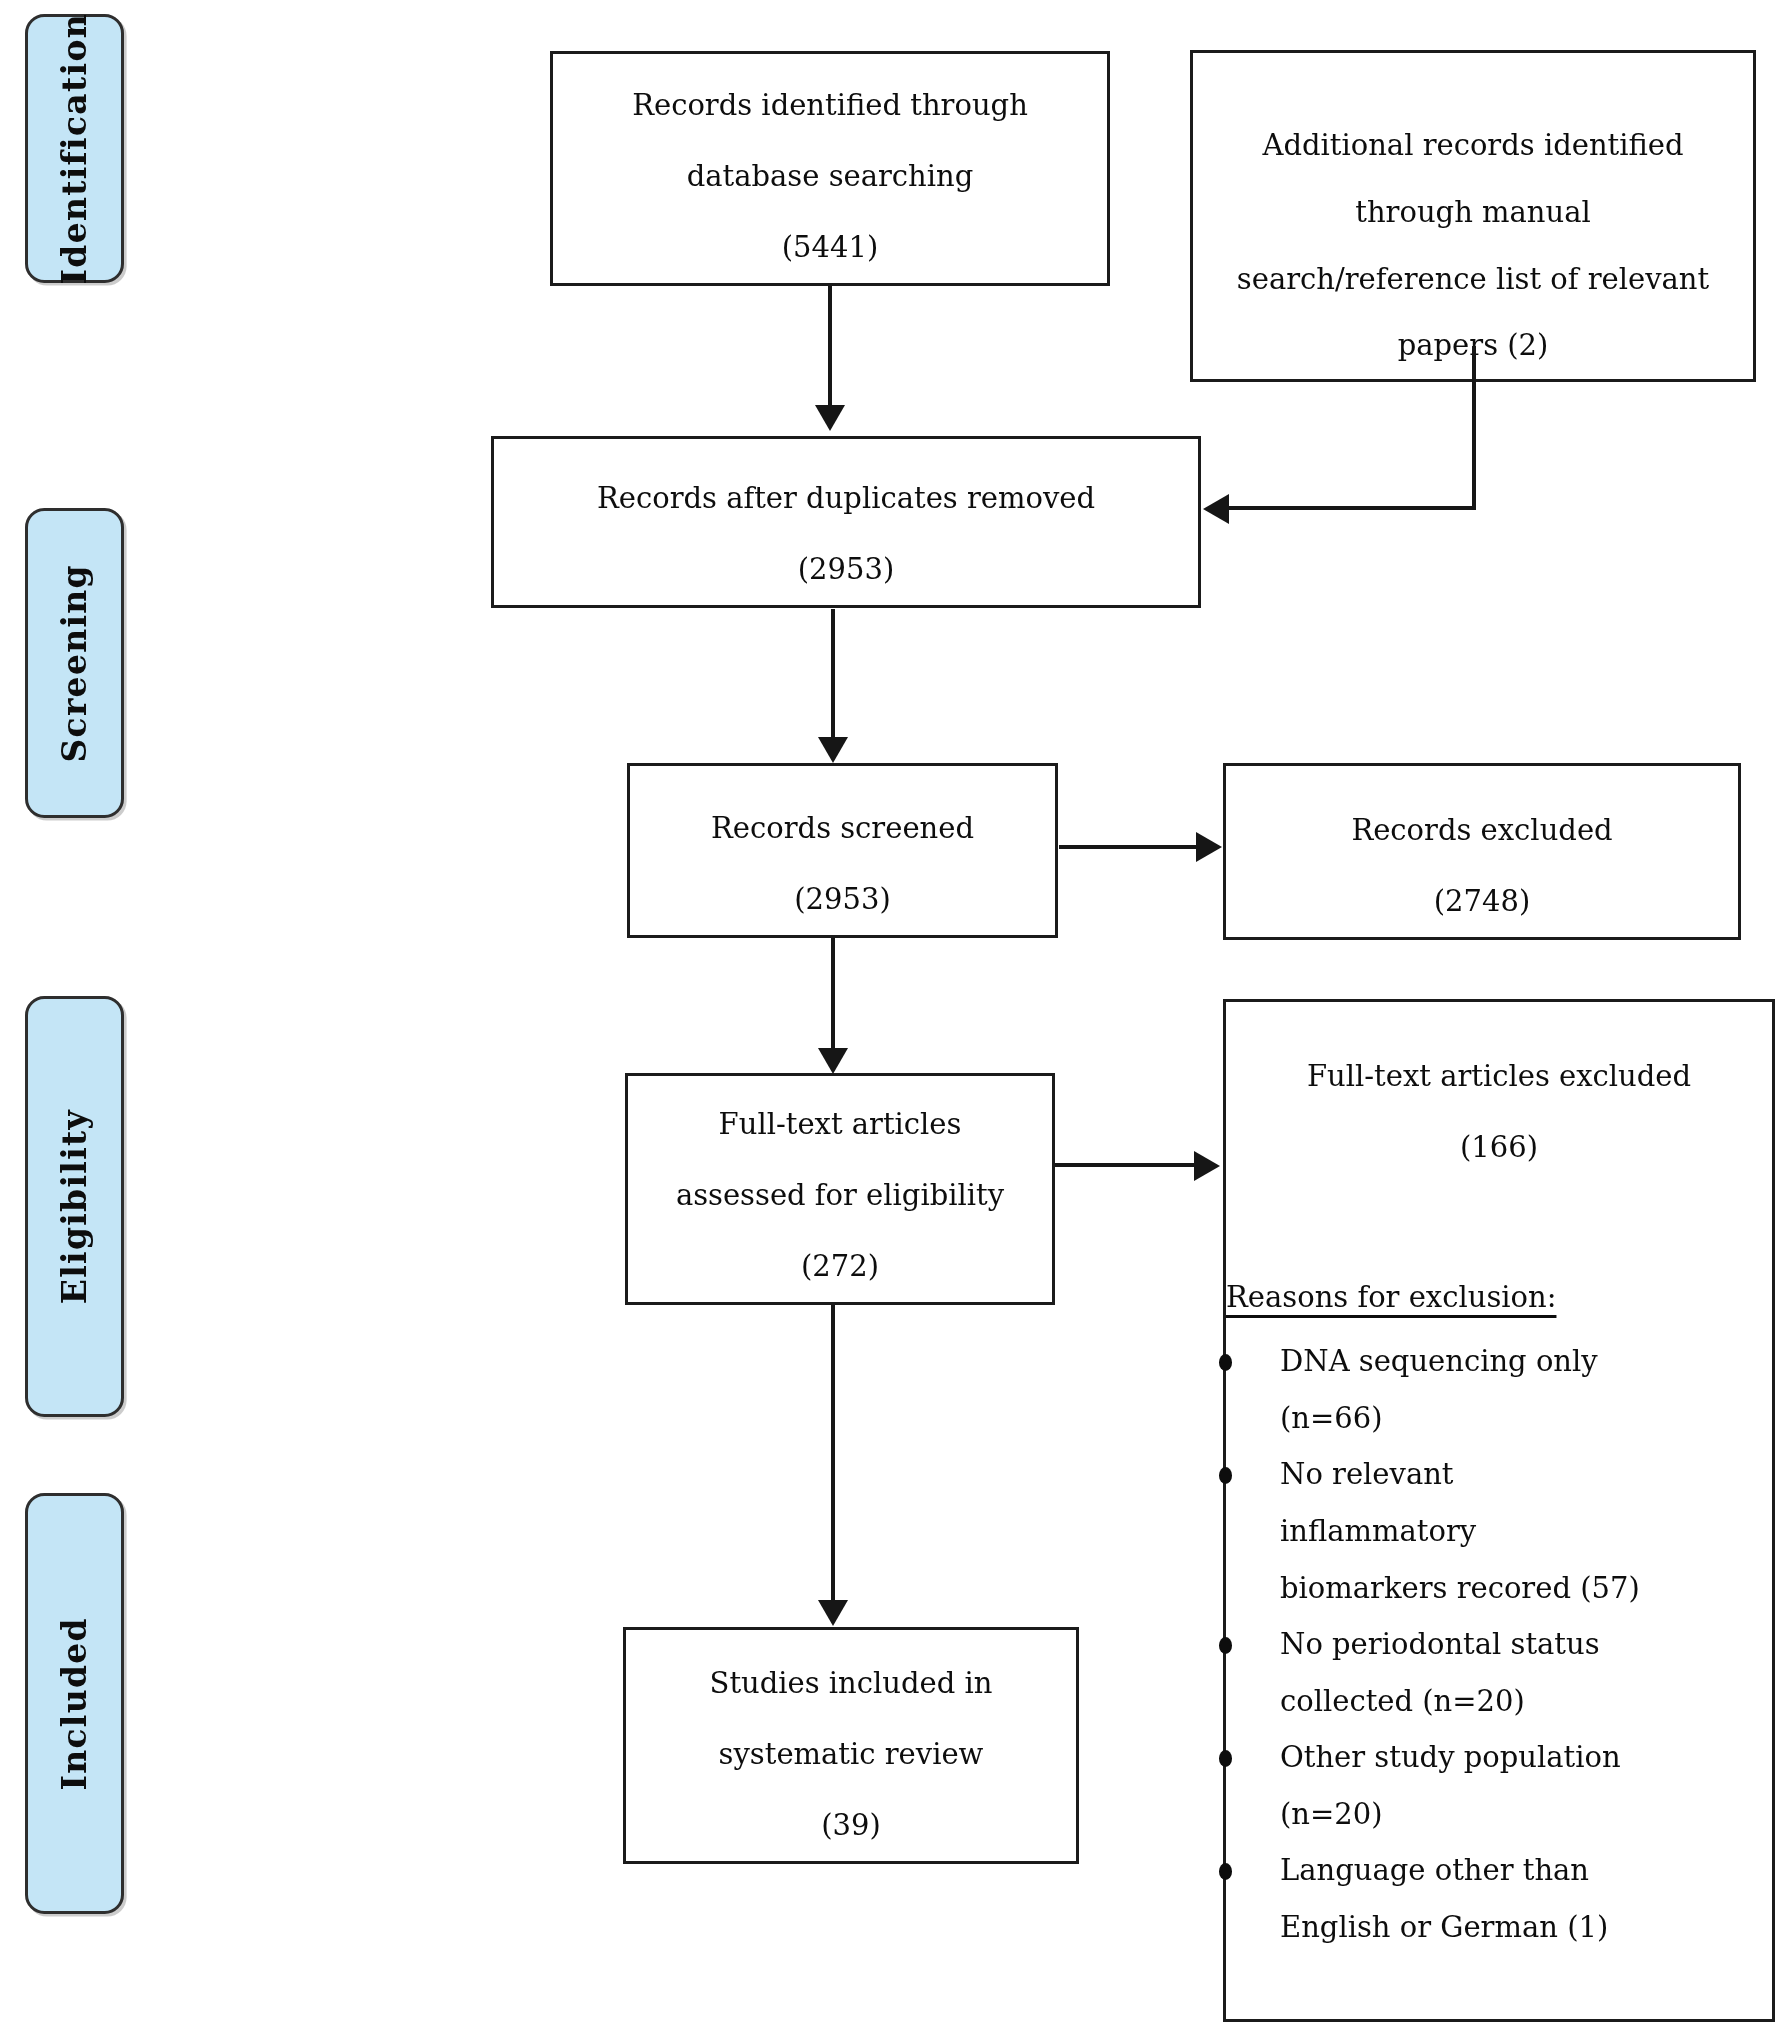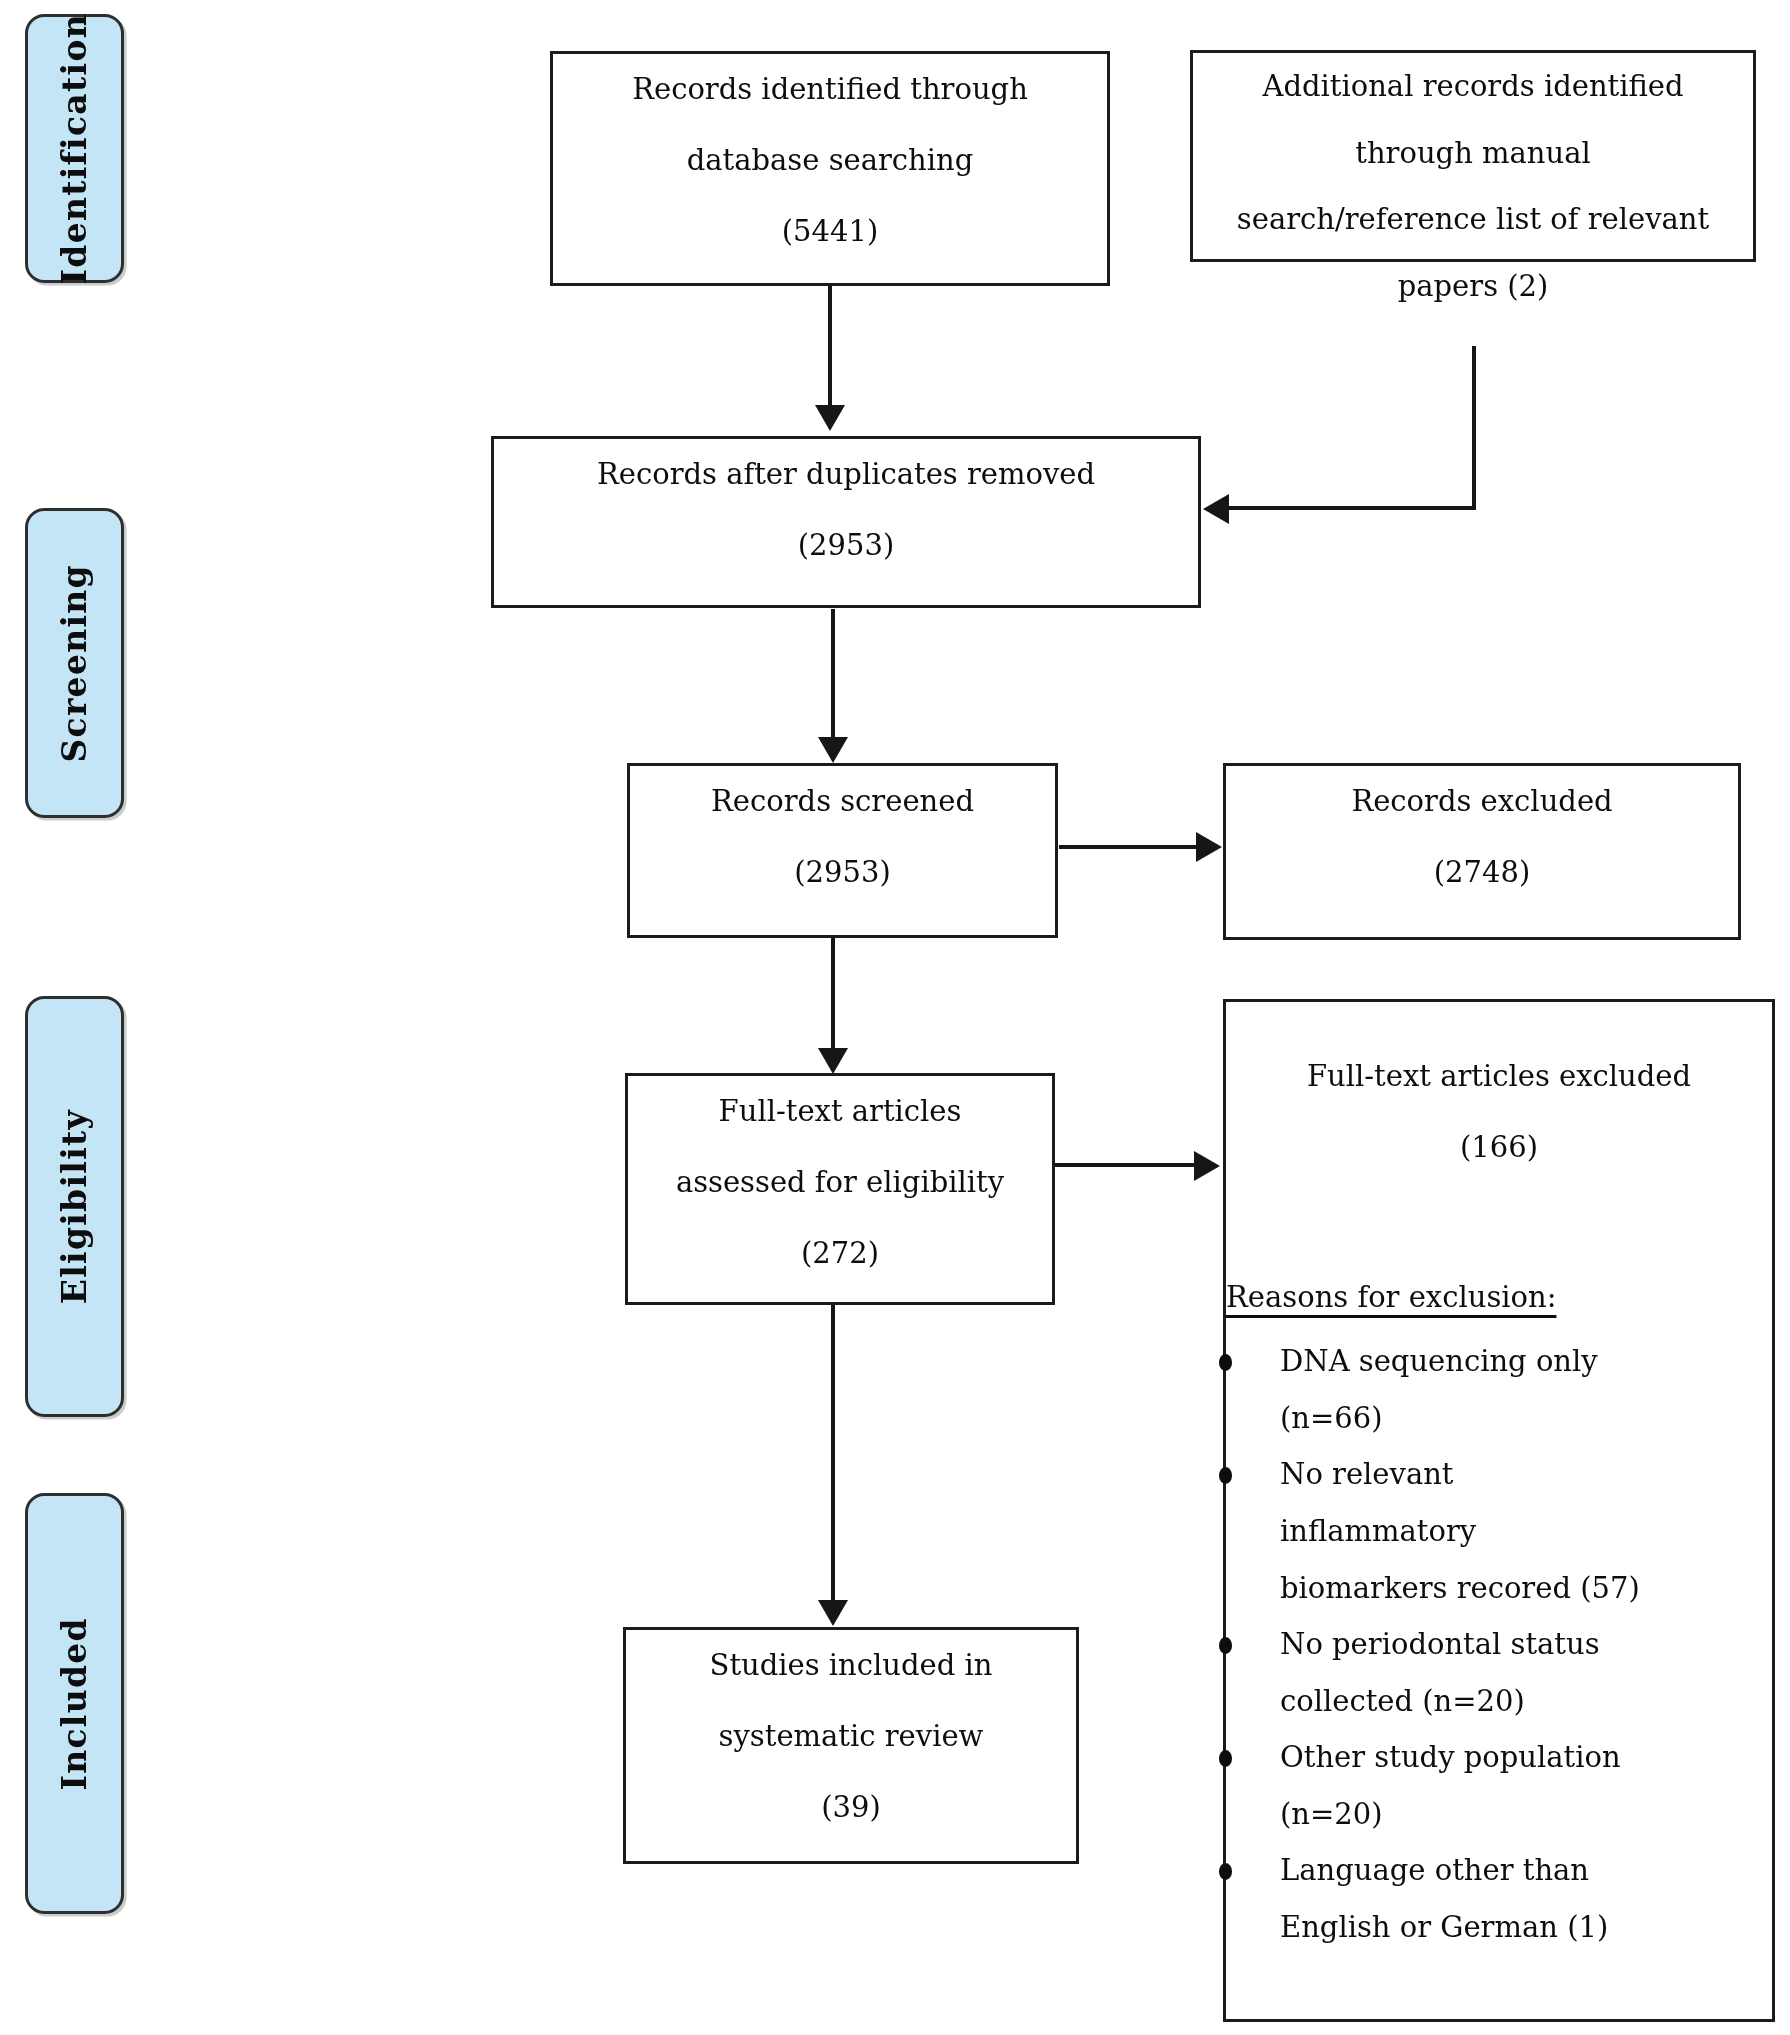--- a/index.html
+++ b/index.html
@@ -37,21 +37,21 @@
 
   
   .fbox {
     position: absolute;
     background: #ffffff;
     border: 3.2px solid #1b1b1b;
     box-sizing: border-box;
   }
   .fbox.center {
     display: flex;
-    align-items: flex-start;
+    align-items: flex-end;
     justify-content: center;
     text-align: center;
   }
   .btext {
     font-size: 29px;
     line-height: 2.45;
     white-space: pre-line;
     text-align: center;
   }
   .btext.tight { line-height: 2.3; }
@@ -131,21 +131,21 @@
   <div class="stage" style="top:1493px;height:421px;">
     <span class="stage-text">Included</span>
   </div>
 
   <div class="fbox center" style="left:550px;top:51px;width:560px;height:235px;">
     <div class="btext">Records identified through
 database searching
 (5441)</div>
   </div>
 
-  <div class="fbox center" style="left:1190px;top:50px;width:566px;height:212px;">
+  <div class="fbox center" style="left:1190px;top:50px;width:566px;height:332px;">
     <div class="btext tight">Additional records identified
 through manual
 search/reference list of relevant
 papers (2)</div>
   </div>
 
   <div class="fbox center" style="left:491px;top:436px;width:710px;height:172px;">
     <div class="btext">Records after duplicates removed
 (2953)</div>
   </div>

